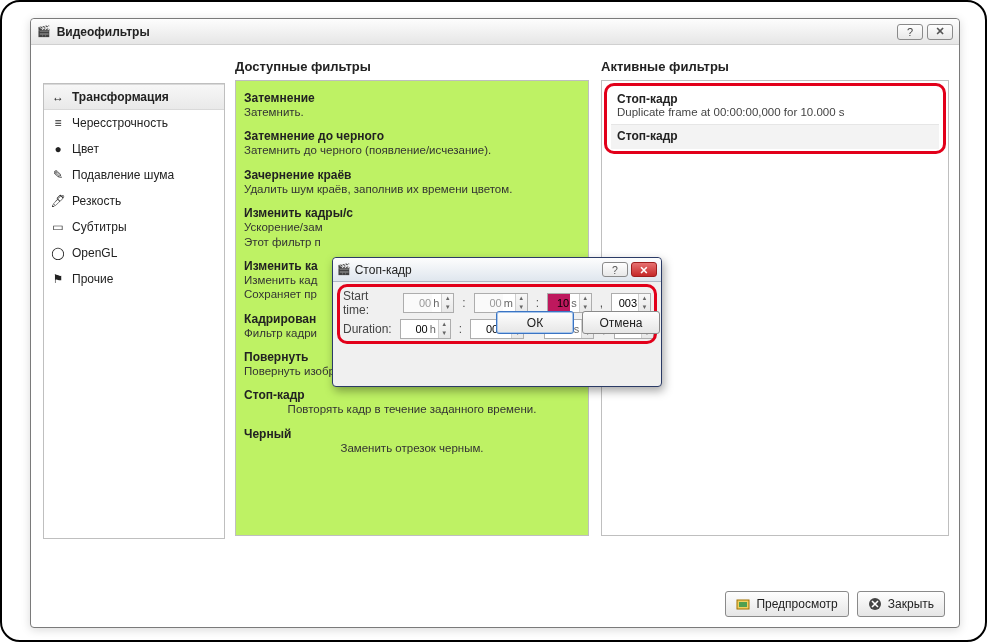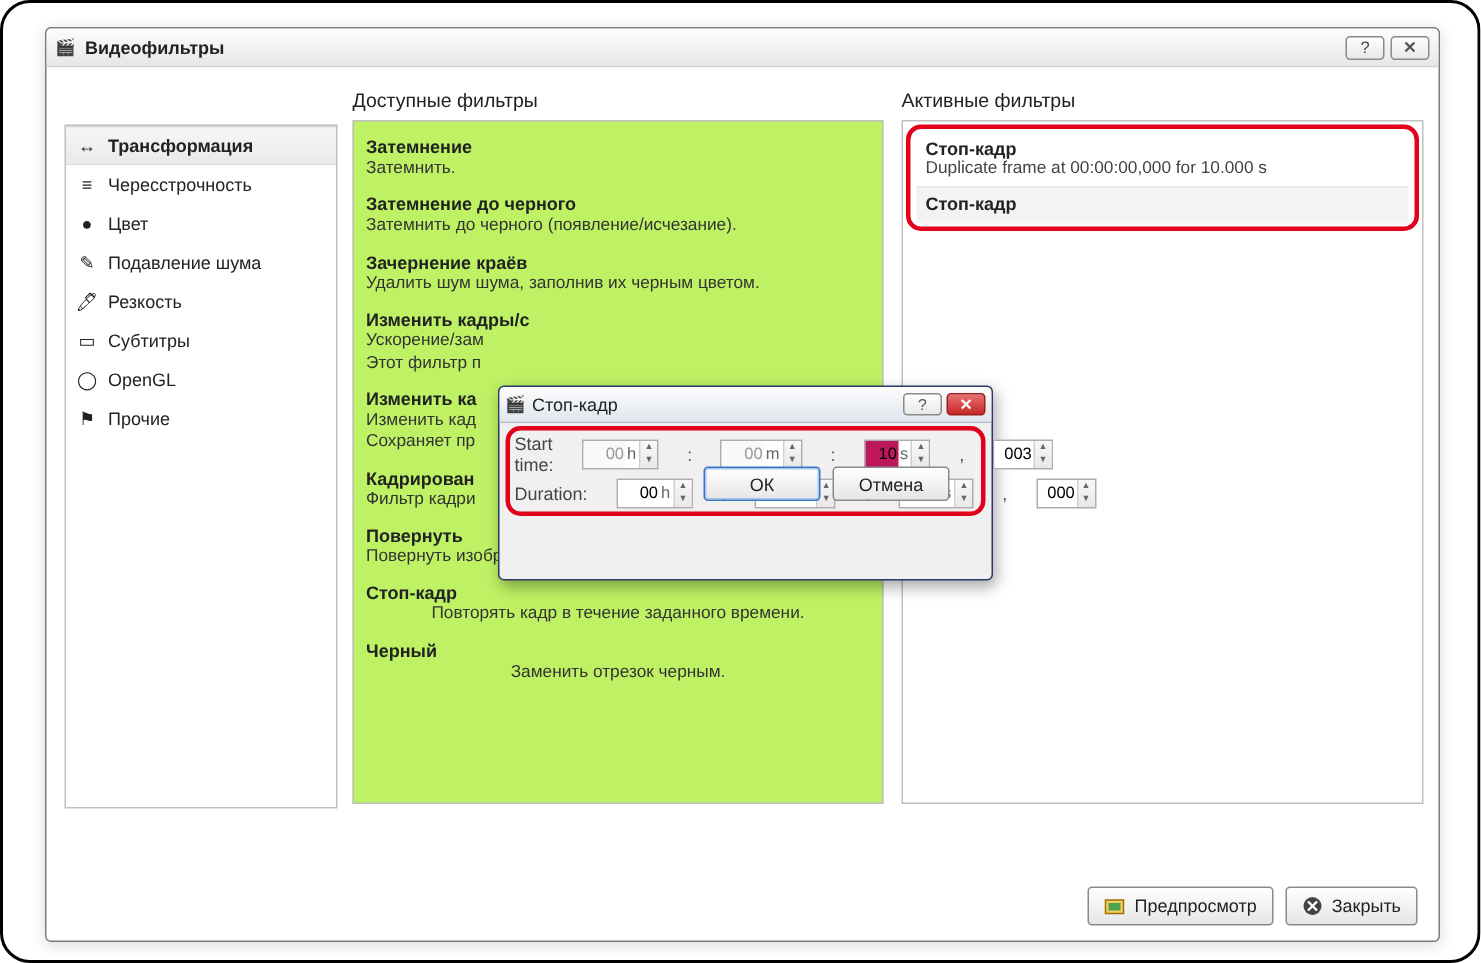--- a/index.html
+++ b/index.html
@@ -14,21 +14,21 @@
   .titlebar { height: 26px; display: flex; align-items: center; padding: 0 6px; border-bottom: 1px solid #d0d0d0;
     background: linear-gradient(#fdfdfd, #e6e6e6); border-top-left-radius: 4px; border-top-right-radius: 4px; }
   .titlebar .title { margin-left: 6px; font-size: 12px; font-weight: bold; }
   .titlebar .spacer { flex: 1; }
   .caption-btn { width: 26px; height: 16px; border: 1px solid #8a8a8a; border-radius: 3px; margin-left: 4px;
     background: linear-gradient(#fefefe,#e8e8e8); display: flex; align-items: center; justify-content: center; font-size: 11px; color: #444; }
   .caption-btn.close { color: #555; font-weight: bold; }
 
   .content { position: absolute; top: 40px; left: 12px; right: 12px; bottom: 46px; }
 
-  .col-header { font-weight: normal; font-size: 13px; margin-bottom: 6px; }
+  .col-header { font-weight: bold; font-size: 13px; margin-bottom: 6px; }
 
   .categories { position: absolute; left: 0; top: 0; width: 182px; bottom: 0; }
   .categories .list { border: 1px solid #bfbfbf; height: 456px; margin-top: 24px; background: #fff; }
   .cat-item { display: flex; align-items: center; height: 26px; padding: 0 6px; gap: 6px; cursor: default; }
   .cat-item.selected { background: linear-gradient(#f7f7f7,#e9e9e9); border-top: 1px solid #d9d9d9; border-bottom: 1px solid #d9d9d9; font-weight: bold; }
   .cat-icon { width: 16px; height: 16px; display: flex; align-items: center; justify-content: center; }
 
   .available { position: absolute; left: 192px; top: 0; width: 354px; bottom: 0; }
   .available .list { border: 1px solid #bfbfbf; height: 456px; background: #bef264; overflow: hidden; padding: 4px 8px; }
   .filter-block { margin: 6px 0 10px 0; }
@@ -53,30 +53,30 @@
   
   .dialog { position: absolute; left: 330px; top: 255px; width: 330px; height: 130px; border: 1px solid #2b3b66; border-radius: 4px;
     background: #f0f0f0; box-shadow: 2px 4px 10px rgba(0,0,0,.35); }
   .dialog .dlg-titlebar { height: 24px; display: flex; align-items: center; padding: 0 4px;
     background: linear-gradient(#fdfdfd,#dfe6ee); border-top-left-radius: 4px; border-top-right-radius: 4px; border-bottom: 1px solid #b0b8c4; }
   .dlg-titlebar .title { margin-left: 4px; }
   .dlg-caption-btn { width: 26px; height: 15px; border: 1px solid #8a8a8a; border-radius: 3px; margin-left: 3px;
     background: linear-gradient(#fefefe,#e8e8e8); display: flex; align-items: center; justify-content: center; font-size: 10.5px; color: #555; }
   .dlg-caption-btn.close { background: linear-gradient(#e67171,#c62828); border-color: #9e1e1e; color: #fff; font-weight: bold; }
   .dlg-body { padding: 8px 10px 0; position: relative; }
-  .field-row { display: flex; align-items: center; gap: 19px; height: 26px; }
+  .field-row { display: flex; align-items: center; gap: 8px; height: 26px; }
   .field-row .lbl { width: 56px; color: #444; }
   .spin { display: inline-flex; align-items: center; border: 1px solid #adadad; background: #fff; height: 20px; }
   .spin input { width: 28px; border: none; height: 18px; font-size: 11px; text-align: right; padding-right: 1px; outline: none; font-family: inherit; }
   .spin .unit { font-size: 11px; color: #666; padding: 0 2px 0 1px; }
   .spin .arrows { width: 12px; height: 18px; border-left: 1px solid #cfcfcf; display: flex; flex-direction: column; background: linear-gradient(#f8f8f8,#e8e8e8); }
   .spin .arrows span { flex: 1; font-size: 6px; text-align: center; line-height: 8px; color: #666; }
   .sep { color: #555; }
   .body-highlight { position: absolute; left: 4px; top: 2px; right: 4px; height: 60px; border: 3px solid #e2001a; border-radius: 10px; pointer-events: none; }
-  .dlg-buttons { position: absolute; right: 28px; bottom: 8px; display: flex; gap: 8px; margin-left: 20px; }
+  .dlg-buttons { position: absolute; right: 1px; bottom: 8px; display: flex; gap: 8px; margin-left: 20px; }
   .dlg-btn { width: 78px; height: 23px; border: 1px solid #8a8a8a; border-radius: 3px; background: linear-gradient(#fefefe,#e6e6e6);
     display: flex; align-items: center; justify-content: center; font-size: 12px; }
   .dlg-btn.default { border-color: #3a74c4; box-shadow: 0 0 0 1px #a8c6ea inset; }
 
   .clapper-icon { font-size: 11px; color: #444; }
 </style>
 </head>
 <body>
 
 <div class="outer-frame">
@@ -135,21 +135,21 @@
             <div class="filter-block">
               <div class="filter-name">Затемнение</div>
               <div class="filter-desc" style="white-space: pre-line;">Затемнить.</div>
             </div>
             <div class="filter-block">
               <div class="filter-name">Затемнение до черного</div>
               <div class="filter-desc" style="white-space: pre-line;">Затемнить до черного (появление/исчезание).</div>
             </div>
             <div class="filter-block">
               <div class="filter-name">Зачернение краёв</div>
-              <div class="filter-desc" style="white-space: pre-line;">Удалить шум шума, заполнив их черным цветом.</div>
+              <div class="filter-desc" style="white-space: pre-line;">Удалить шум краёв, заполнив их времени цветом.</div>
             </div>
             <div class="filter-block">
               <div class="filter-name">Изменить кадры/с</div>
               <div class="filter-desc" style="white-space: pre-line;">Ускорение/зам
 Этот фильтр п</div>
             </div>
             <div class="filter-block">
               <div class="filter-name">Изменить ка</div>
               <div class="filter-desc" style="white-space: pre-line;">Изменить кад
 Сохраняет пр</div>

